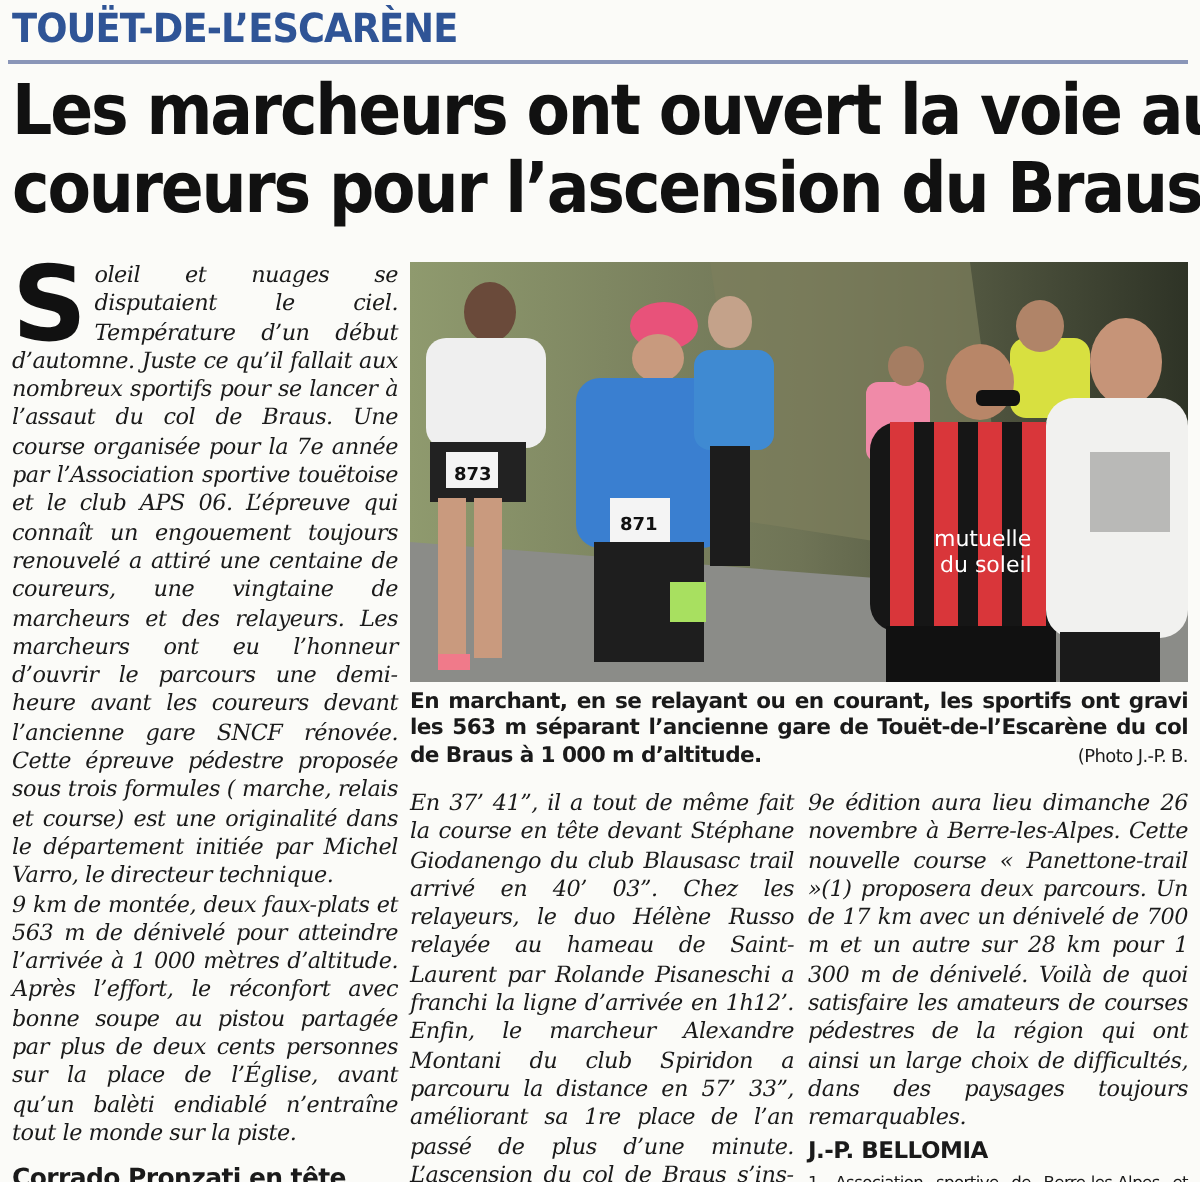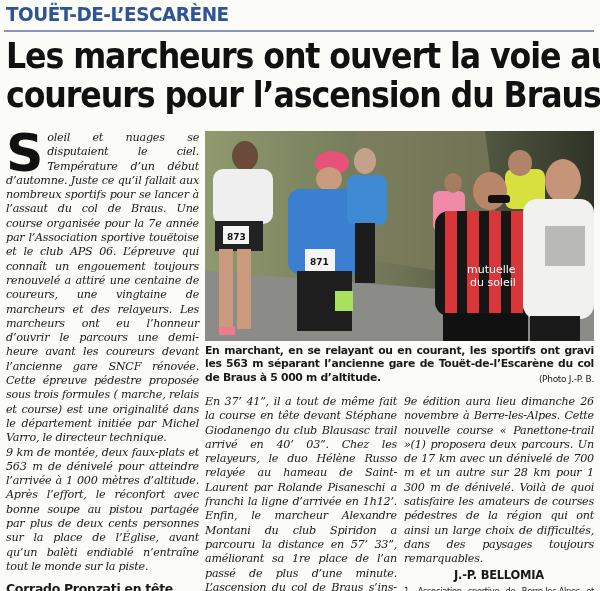--- a/index.html
+++ b/index.html
@@ -57,21 +57,21 @@
     font-size: 10.8px; line-height: 13.3px; letter-spacing: -0.3px;
     text-align: justify;
   }
   .credit {
     float: right; font-weight: normal; font-size: 9px; margin-top: 2px; margin-left: 38px;
   }
   .col2 { left: 205px; top: 395px; width: 192px; }
   .col3 { left: 404px; top: 395px; width: 190px; }
   .byline {
     font-family: "DejaVu Sans", sans-serif; font-weight: bold;
-    font-size: 11.5px; text-align: center; margin-top: 1px;
+    font-size: 11.5px; text-align: left; margin-top: 1px;
   }
   .footnote {
     font-family: "DejaVu Sans", sans-serif; font-size: 8.3px; line-height: 12px;
     margin-top: 3px; letter-spacing: -0.3px; text-align: justify;
   }
 </style>
 </head>
 <body>
 
 <div class="rubric">TOUËT-DE-L’ESCARÈNE</div>
@@ -142,21 +142,21 @@
     <rect x="238" y="182" width="85" height="28" fill="#111"></rect>
 
     <ellipse cx="358" cy="50" rx="18" ry="22" fill="#c69478"></ellipse>
     <rect x="318" y="68" width="71" height="120" rx="14" fill="#f1f1ef"></rect>
     <rect x="340" y="95" width="40" height="40" fill="#b9b9b7"></rect>
     <rect x="325" y="185" width="50" height="25" fill="#1a1a1a"></rect>
   </svg>
 </div>
 
 <div class="caption">
-  <span>En marchant, en se relayant ou en courant, les sportifs ont gravi les 563 m séparant l’ancienne gare de Touët-de-l’Escarène du col de Braus à 5 000 m d’altitude.</span>
+  <span>En marchant, en se relayant ou en courant, les sportifs ont gravi les 563 m séparant l’ancienne gare de Touët-de-l’Escarène du col de Braus à 1 000 m d’altitude.</span>
   <span class="credit">(Photo J.-P. B.</span>
 </div>
 
 <div class="col col2">
   <p>En 37’ 41”, il a tout de même fait la course en tête devant Stéphane Gioda­nengo du club Blausasc trail arrivé en 40’ 03”. Chez les relayeurs, le duo Hé­lène Russo relayée au hameau de Saint-Laurent par Rolande Pisaneschi a franchi la ligne d’arrivée en 1h12’. Enfin, le marcheur Alexandre Montani du club Spiridon a parcouru la dis­tance en 57’ 33”, améliorant sa 1re place de l’an passé de plus d’une mi­nute. L’ascension du col de Braus s’ins­crit dans le challenge du Pays des Paillons. La dernière épreuve de cette</p>
 </div>
 
 <div class="col col3">
   <p>9e édition aura lieu dimanche 26 no­vembre à Berre-les-Alpes. Cette nou­velle course « Panettone-trail »(1) pro­posera deux parcours. Un de 17 km avec un dénivelé de 700 m et un autre sur 28 km pour 1 300 m de dénivelé. Voilà de quoi satisfaire les amateurs de courses pédestres de la région qui ont ainsi un large choix de difficultés, dans des paysages toujours remarquables.</p>
   <div class="byline">J.-P. BELLOMIA</div>

